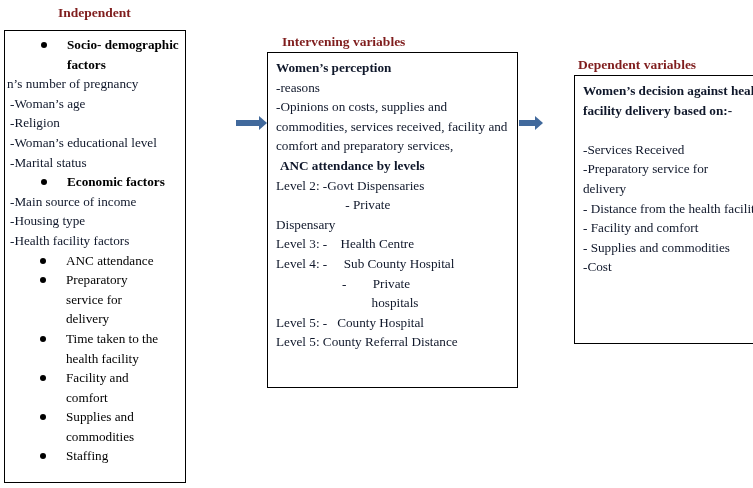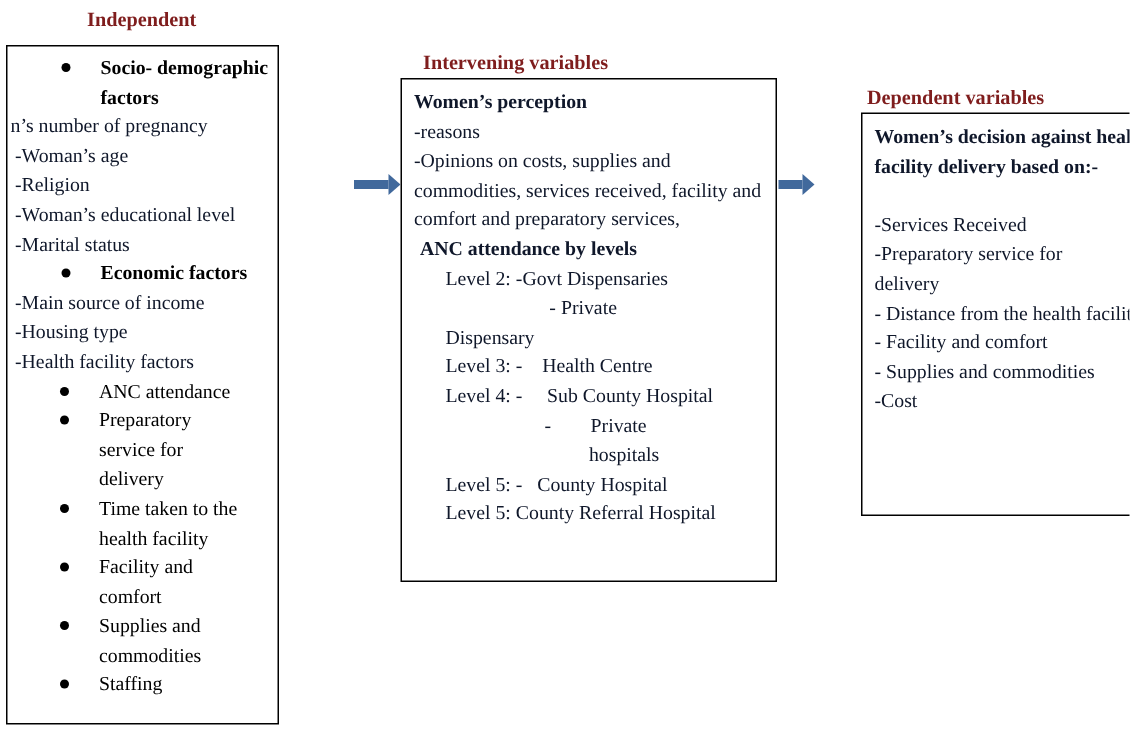--- a/index.html
+++ b/index.html
@@ -94,21 +94,21 @@
   .bullet-text.bold { font-weight: bold; }
 
   
   .blt-lead .bullet-dot { margin-left: 34px; }
   .blt-lead .bullet-text { margin-left: 20px; }
 
   .blt-sub .bullet-dot { margin-left: 33px; }
   .blt-sub .bullet-text { margin-left: 20px; padding-right: 18px; }
 
   
-  .lvl { white-space: pre; margin-left: 21px; }
+  .lvl { white-space: pre; }
 
   
   .arrow {
     position: absolute;
     height: 14px;
   }
   .arrow .shaft {
     position: absolute;
     left: 0;
     top: 4px;
@@ -208,21 +208,21 @@
       <div class="line bold" style="padding-left:4px;">ANC attendance by levels</div>
 
       <div class="line lvl">Level 2: -Govt Dispensaries</div>
       <div class="line lvl">                     - Private</div>
       <div class="line lvl">Dispensary</div>
       <div class="line lvl">Level 3: -    Health Centre</div>
       <div class="line lvl">Level 4: -     Sub County Hospital</div>
       <div class="line lvl">                    -        Private</div>
       <div class="line lvl">                             hospitals</div>
       <div class="line lvl">Level 5: -   County Hospital</div>
-      <div class="line lvl">Level 5: County Referral Hospital</div>
+      <div class="line lvl">Level 5: County Referral Distance</div>
 
     </div>
   </div>
 
   <div class="arrow" id="arrow-2">
     <span class="shaft"></span>
     <span class="head"></span>
   </div>
 
   <div class="box" id="box-dependent">

